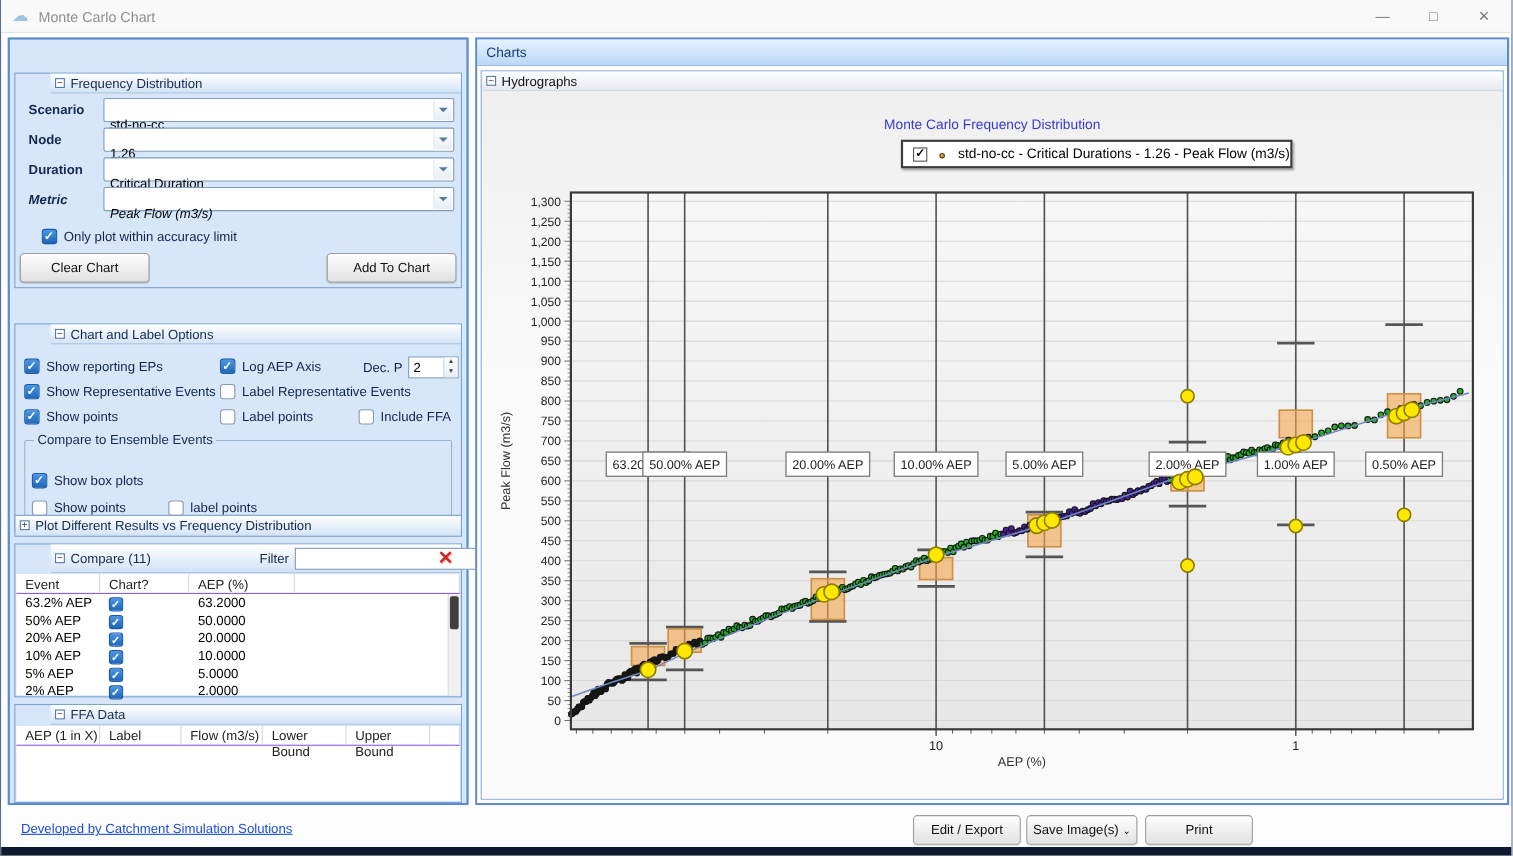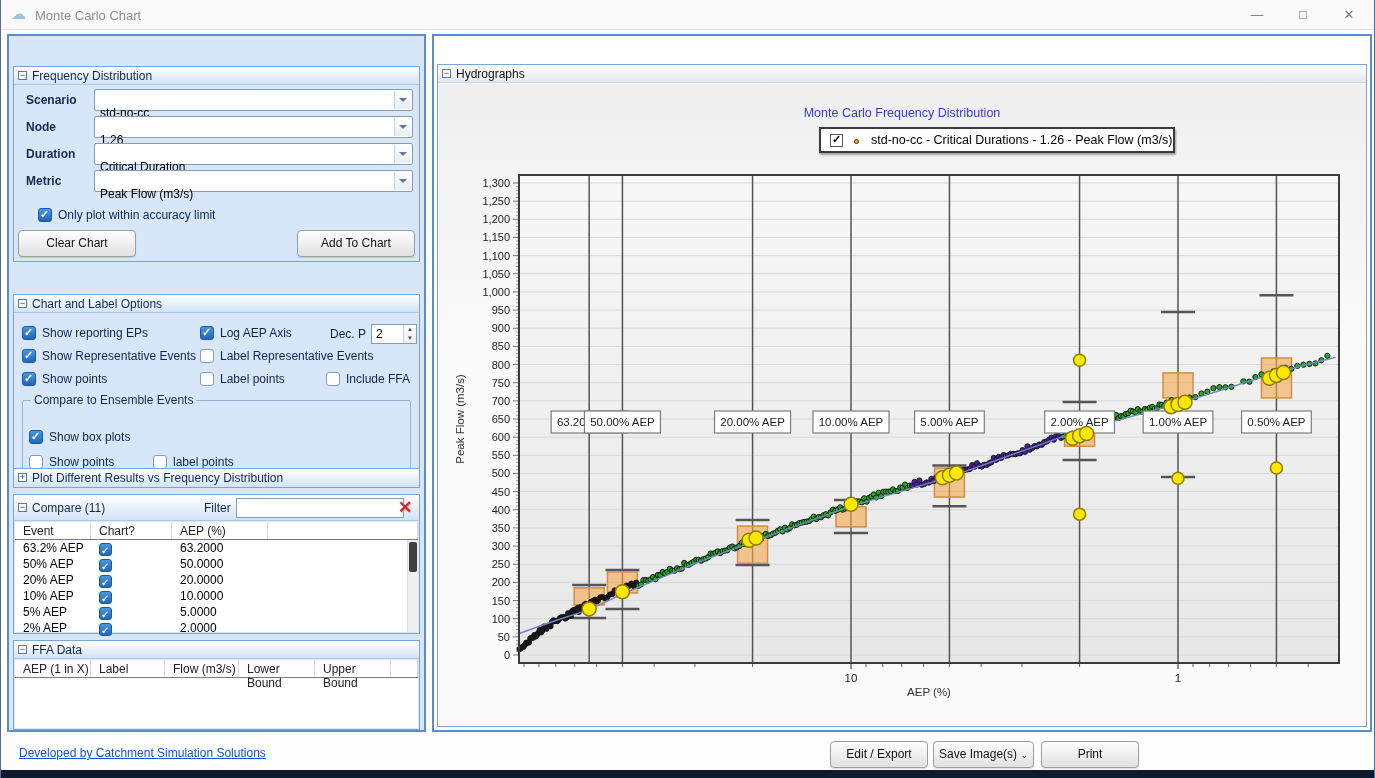--- a/index.html
+++ b/index.html
@@ -12,21 +12,21 @@
   .app-icon { position:absolute; left:10px; top:5px; font-size:15px; color:#9ec2de; }
   .app-title { position:absolute; left:34px; top:8px; font-size:13px; color:#8f8f8f; }
   .win-btn { position:absolute; top:0; width:46px; height:30px; text-align:center; line-height:30px; color:#777; font-size:13px; cursor:default; }
   .win-min { right:94px; } .win-max { right:48px; } .win-close { right:2px; }
 
   
   .panel { position:absolute; border:2px solid #5d8ccb; background:#d7e6f8; }
   .panel-header { height:24px; background:linear-gradient(#e6f2fe,#b9d8f7); color:#1d3d74; font-size:12.5px; line-height:24px; padding-left:8px; position:relative; border-bottom:1px solid #9bbbe0; }
   .collapse-left { position:absolute; right:6px; top:0; width:18px; text-align:center; color:#1d3d74; font-weight:bold; font-size:13px; cursor:pointer; }
 
-  .group { position:absolute; left:4px; right:4px; border:1px solid #7da3d2; background:#d7e6f8; }
+  .group { position:absolute; left:4px; right:4px; border:1px solid #7da3d2; background:#d7e6f8;padding-left:32px; }
   .group-header { height:18px; background:linear-gradient(#ffffff,#d2e3f6); color:#142a52; font-size:12px; line-height:18px; padding-left:4px; border-bottom:1px solid #aec7e4; position:relative; }
   .collapse-box { display:inline-block; width:9px; height:9px; border:1px solid #5a7aa0; background:#fff; color:#333; font-size:9px; line-height:7px; text-align:center; margin-right:5px; vertical-align:middle; position:relative; top:-1px; }
 
   .fieldlabel { position:absolute; left:12px; font-weight:bold; color:#142a52; line-height:22px; }
   .select { position:absolute; left:80px; right:6px; height:22px; background:#fff; border:1px solid #7f9db9; border-radius:2px; }
   .select-text { position:absolute; left:5px; top:3px; color:#000;margin-top:13px; }
   .select-arrow { position:absolute; right:1px; top:1px; bottom:1px; width:17px; background:linear-gradient(#fefefe,#e7eef5); border-left:1px solid #c5d5e5; border-radius:0 2px 2px 0; }
   .chev { position:absolute; left:4px; top:7px; width:0; height:0; border-left:4px solid transparent; border-right:4px solid transparent; border-top:4px solid #5a7aa0; }
 
   .cb { display:inline-block; width:14px; height:14px; border-radius:3px; vertical-align:middle; margin-right:6px; position:relative; background:#fff; border:1px solid #8a9cb0; }
@@ -114,21 +114,21 @@
     </div>
     <div class="abs" style="left:0; top:76px; right:0; height:22px;">
       <span class="fieldlabel">Duration</span>
       <div class="select">
         <span class="select-text">Critical Duration</span>
         <span class="select-arrow">
             <span class="chev"></span>
           </span>
       </div>
     </div>
-    <div class="abs" style="left:0; top:103px; right:0; height:22px;">
+    <div class="abs" style="left:0; top:103px; right:0; height:22px;font-style:italic;">
       <span class="fieldlabel">Metric</span>
       <div class="select">
         <span class="select-text">Peak Flow (m3/s)</span>
         <span class="select-arrow">
             <span class="chev"></span>
           </span>
       </div>
     </div>
     <div class="abs" style="left:24px; top:140px;">
       <span class="cb checked"><span class="tick">✓</span></span><span class="opt-label">Only plot within accuracy limit</span>
@@ -251,20 +251,23 @@
         <div class="f4">Lower Bound</div>
         <div class="f5">Upper Bound</div>
         <div class="f6"></div>
       </div>
       <div style="height:50px;"></div>
     </div>
   </div>
 </div>
 
 <div class="panel" style="left:431px; top:34px; width:940px; height:698px; background:#fff;">
+  <div class="panel-header">
+    <span>Charts</span>
+  </div>
   <div class="charts-body">
     <div class="hydro-group">
       <div class="hydro-header"><span class="collapse-box">−</span><span>Hydrographs</span></div>
       <div class="hydro-content">
         <div class="chart-title" id="chart-title" style="color: rgb(58, 58, 208);">Monte Carlo Frequency Distribution</div>
         <div class="chart-legend">
           <span class="legend-cb">
               <span class="tick">✓</span>
             </span>
           <span class="legend-marker" id="legend-marker" style="background: rgb(232, 163, 61);"></span>

